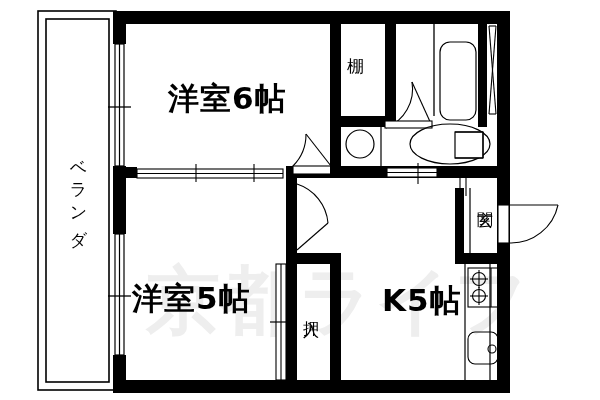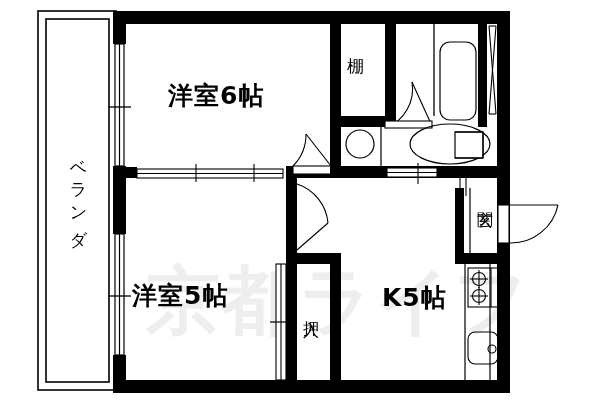--- a/index.html
+++ b/index.html
@@ -25,21 +25,21 @@
   .lbl {
     position: absolute;
     color: #000000;
     font-family: "DejaVu Sans", "Liberation Sans", sans-serif;
     font-weight: 700;
     white-space: nowrap;
     line-height: 1;
     user-select: none;
   }
   .lbl-room {
-    font-size: 25px;
+    font-size: 31px;
     letter-spacing: 1px;
   }
   .lbl-small {
     font-size: 17px;
     font-weight: 500;
   }
   .lbl-vert {
     writing-mode: vertical-rl;
     text-orientation: upright;
     font-size: 17px;

